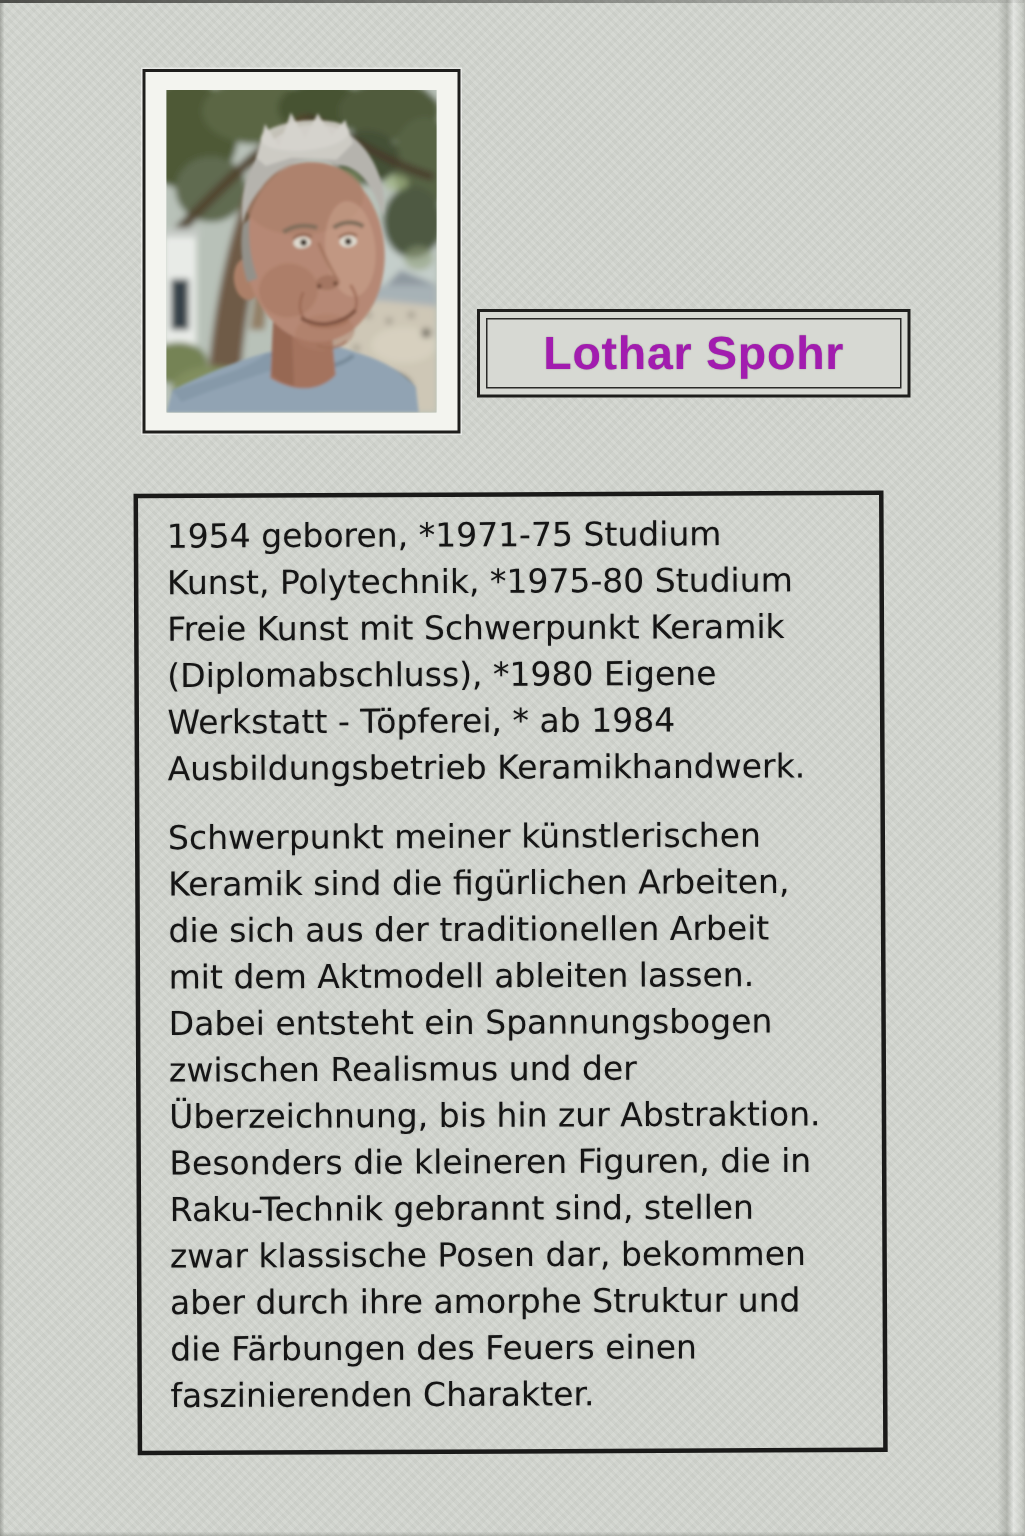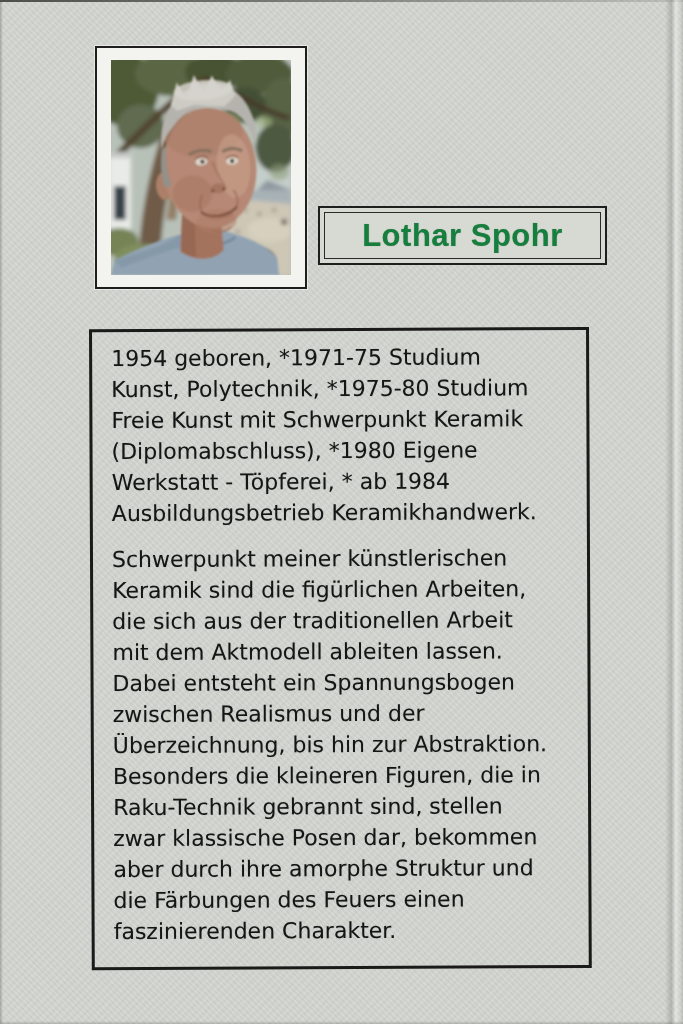--- a/index.html
+++ b/index.html
@@ -38,21 +38,21 @@
     box-sizing:border-box;background:#d7d9d3;
     border:2px solid #1e1e1c;padding:4px;
   }
   .name-plate-inner{
     box-sizing:border-box;width:100%;height:100%;
     border:1.5px solid #2a2a28;
     display:flex;align-items:center;justify-content:center;
   }
   .artist-name{
     font-family:"Liberation Sans",sans-serif;
-    font-weight:bold;font-size:31px;letter-spacing:.5px;color:#15803d;
+    font-weight:bold;font-size:31px;letter-spacing:.5px;color:#a21caf;
     text-shadow:0 0 1px rgba(15,15,15,.35);
   }
 
   .bio-box{
     position:absolute;left:89px;top:327px;width:500px;height:641px;
     box-sizing:border-box;border:3px solid #1a1a19;
     padding:11px 12px 0 19px;
     transform:rotate(-0.25deg);transform-origin:top right;
     overflow:hidden;
   }

